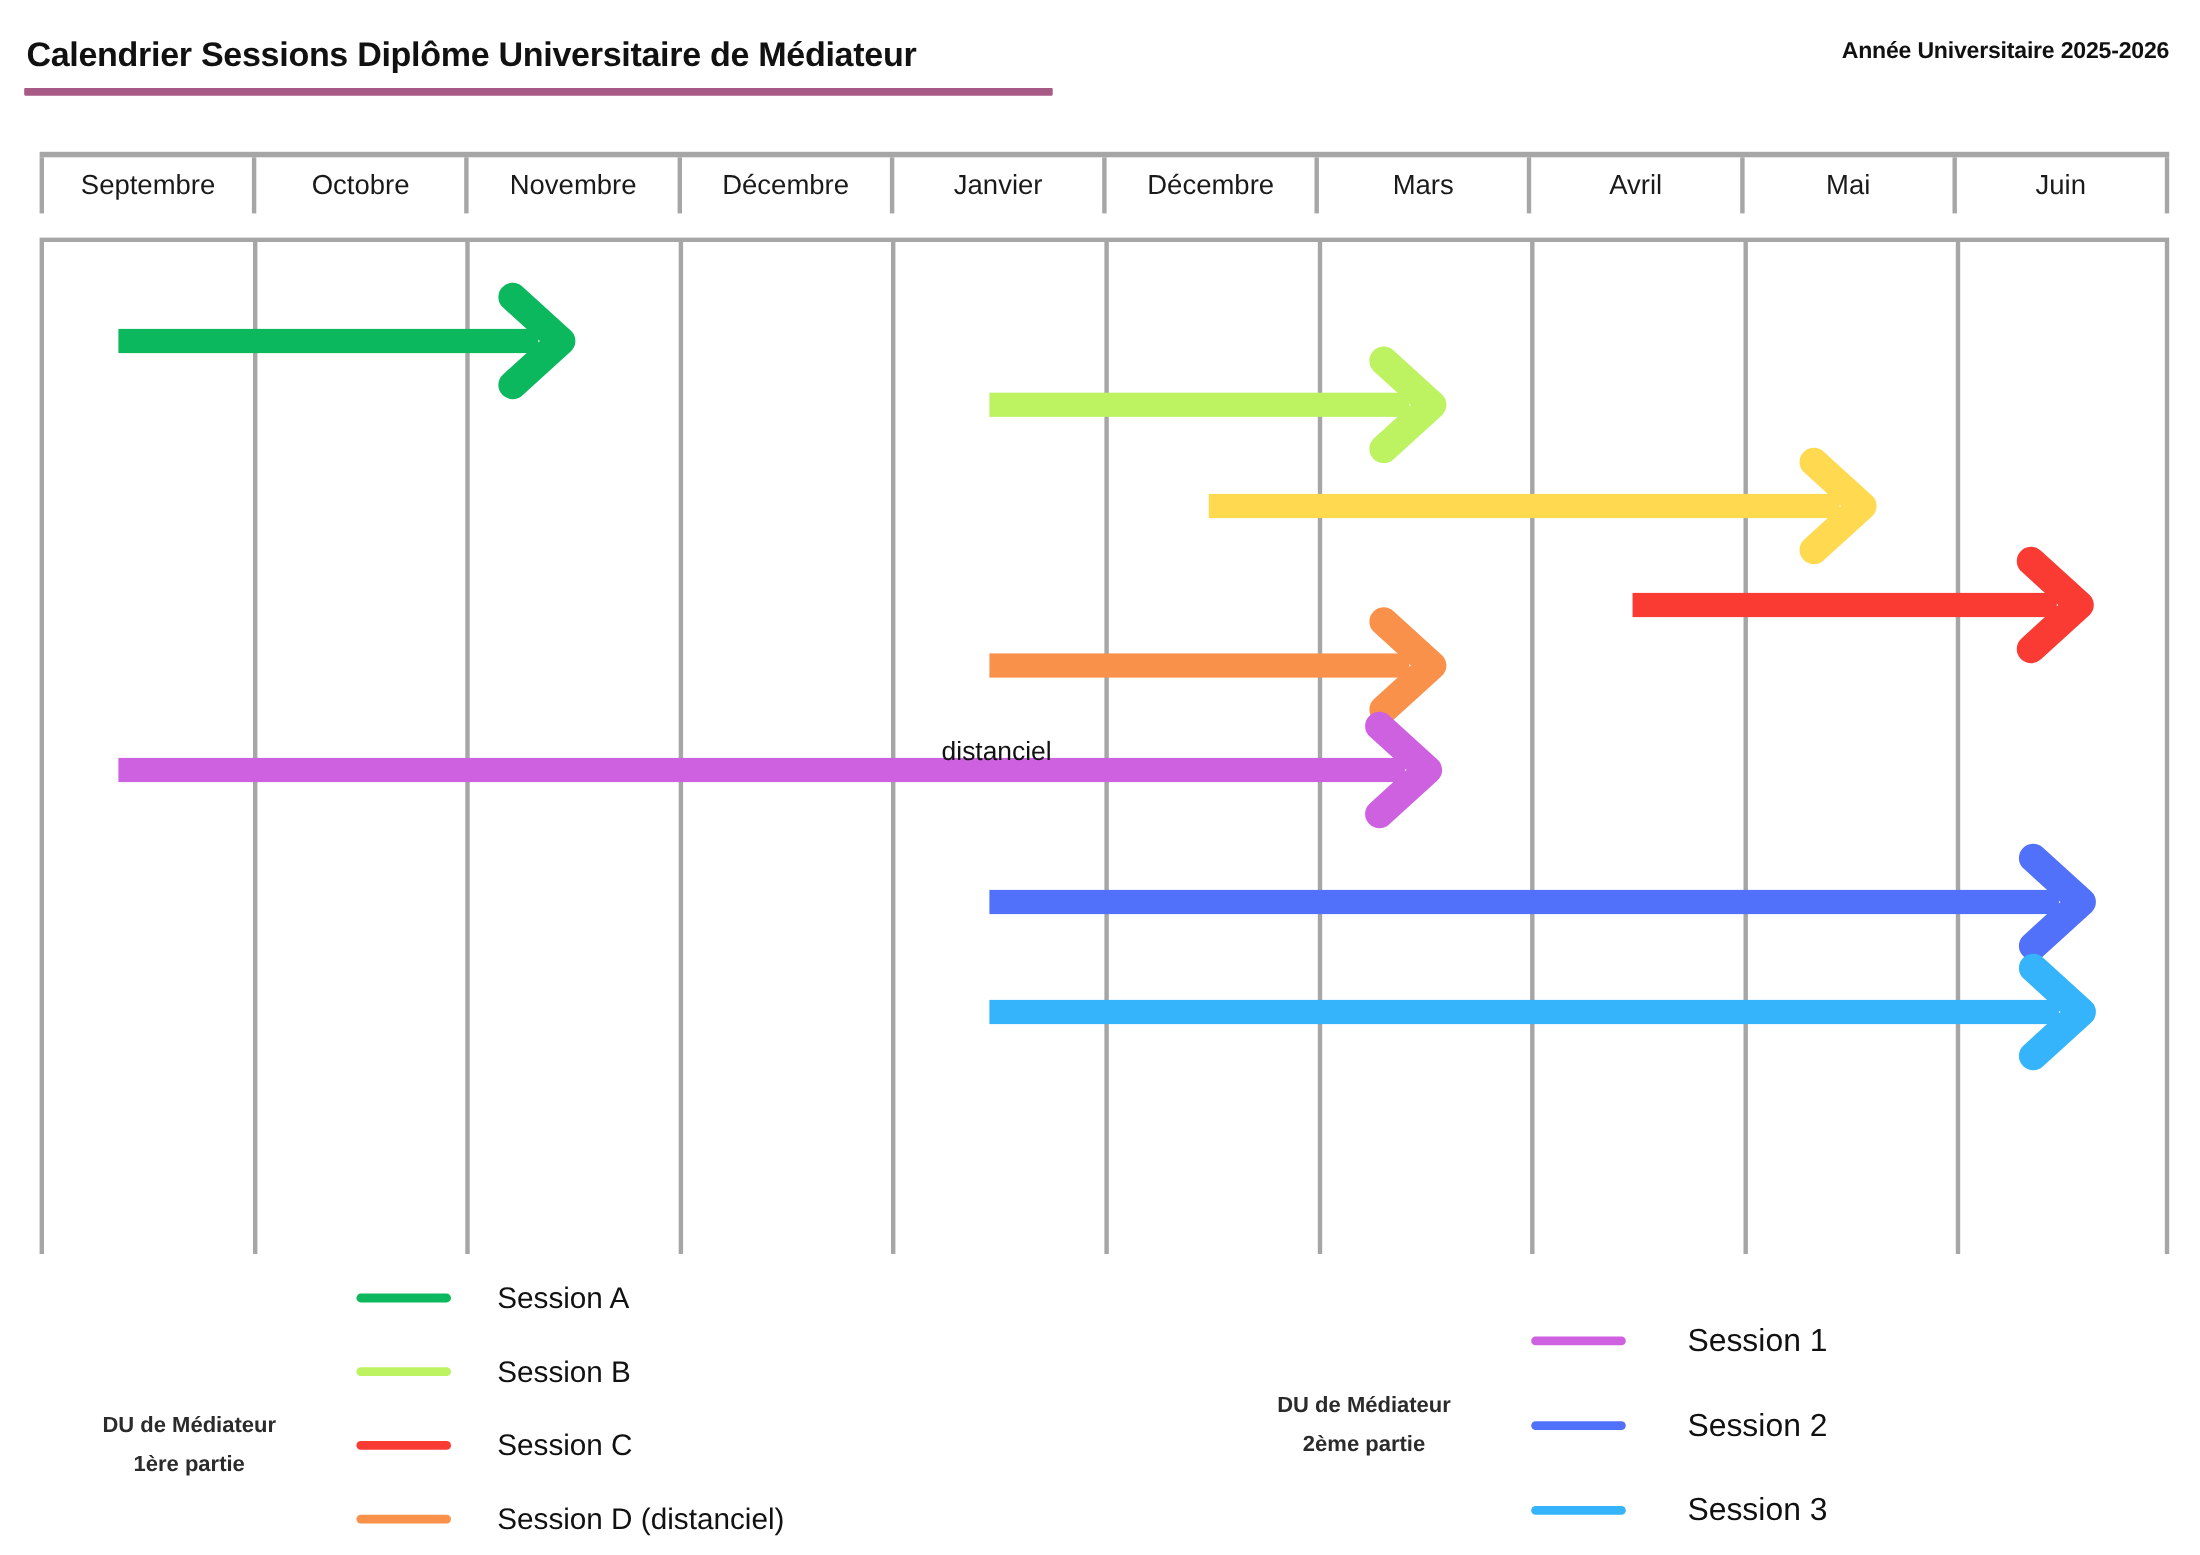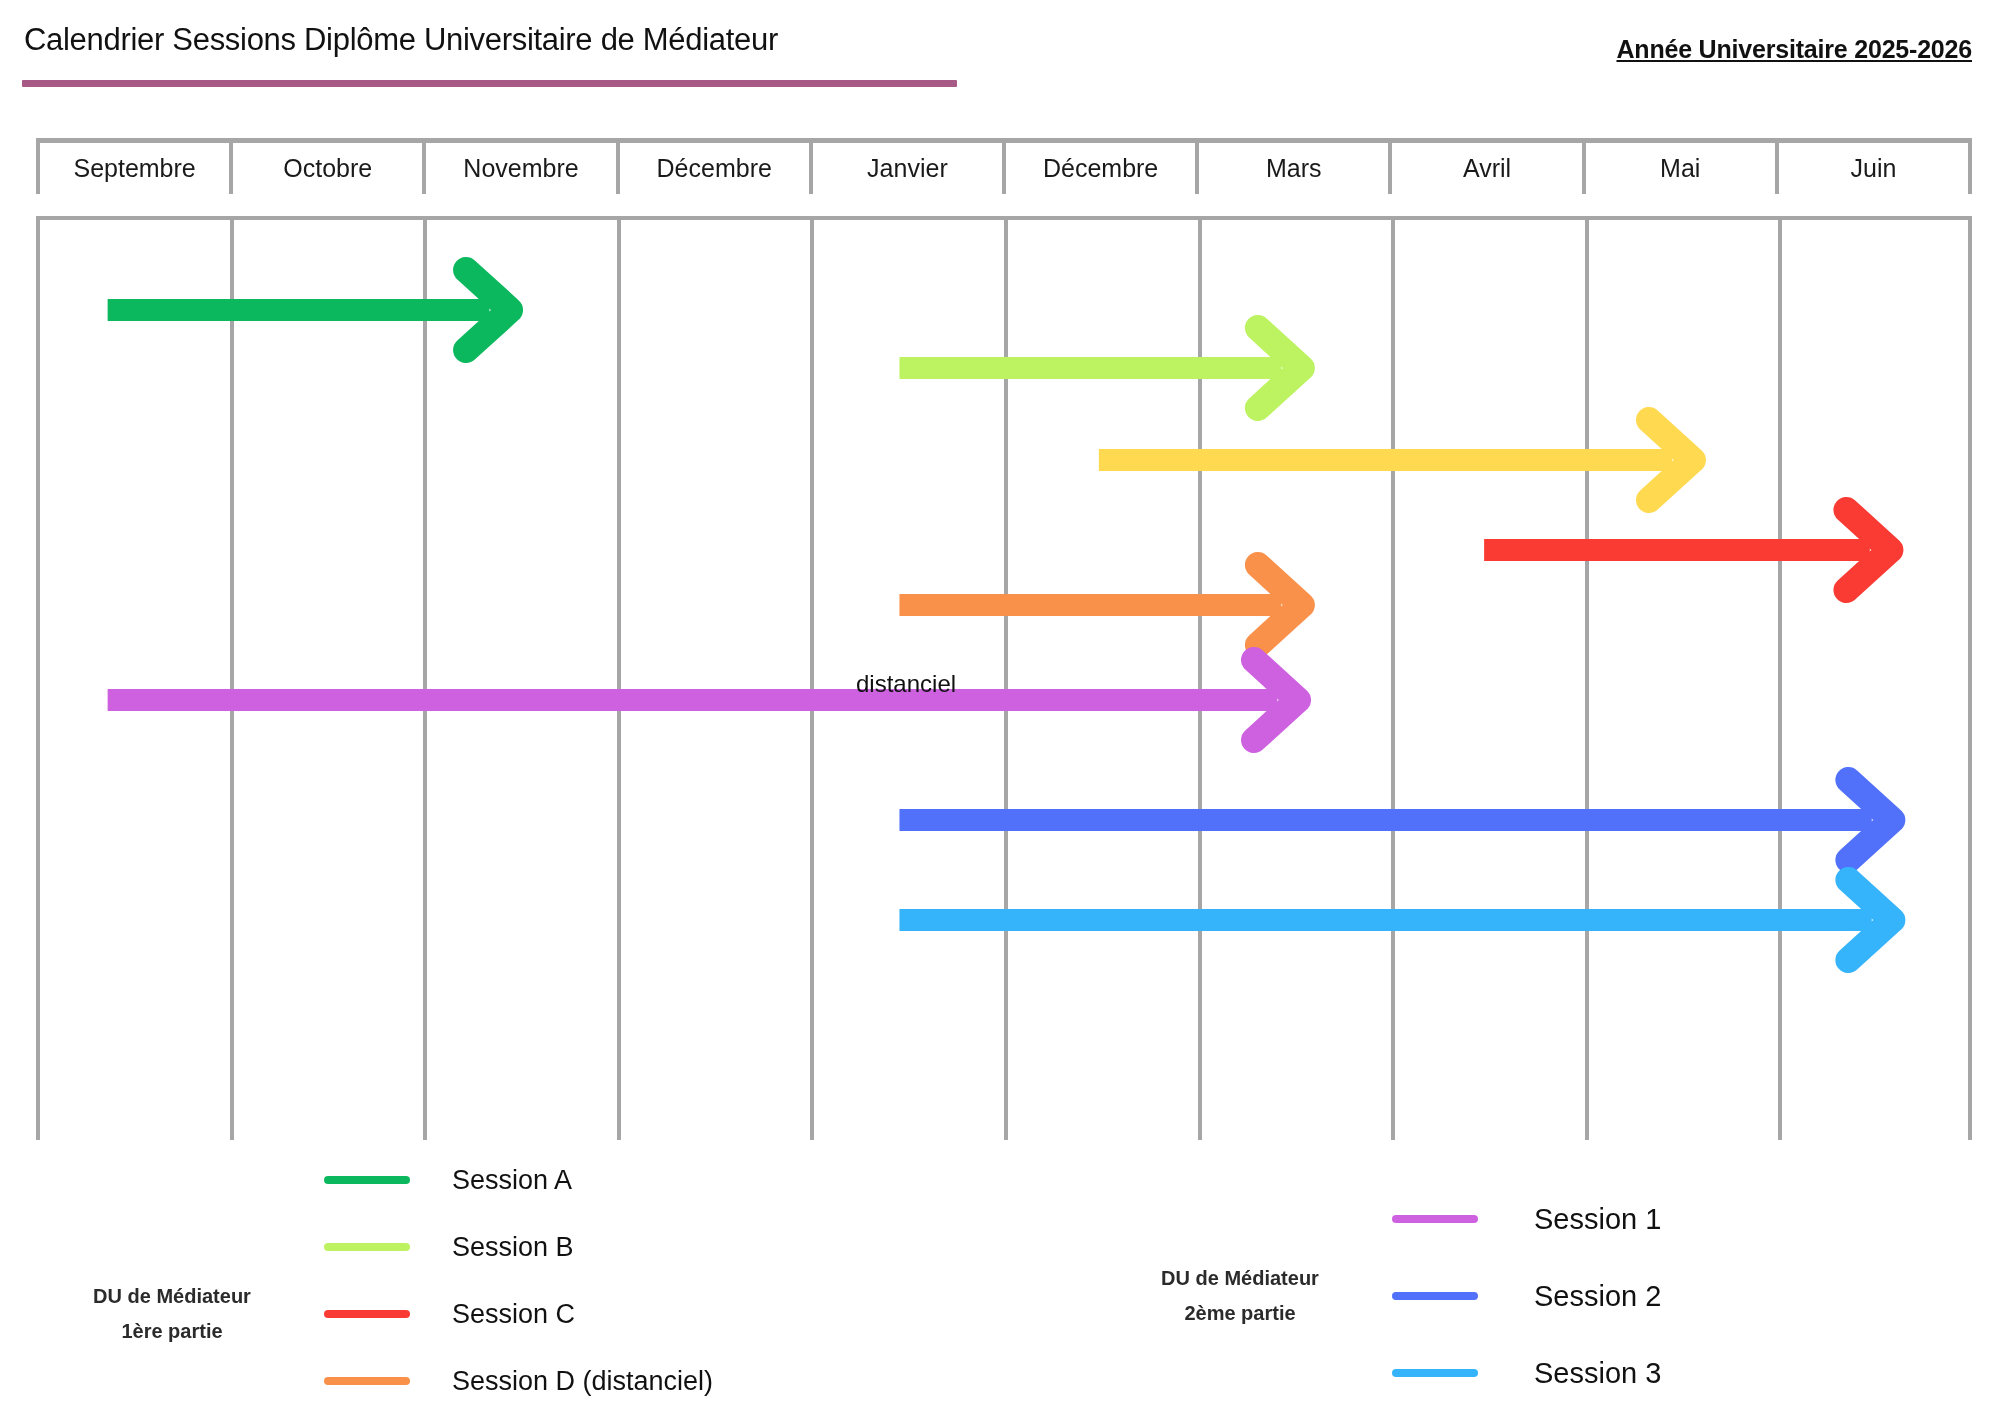--- a/index.html
+++ b/index.html
@@ -16,43 +16,42 @@
   }
 
   
   #header {
     position: absolute;
     left: 0; top: 0;
     width: 2000px; height: 100px;
   }
   #page-title {
     position: absolute;
-    left: 24px; top: 22px;
+    left: 24px; top: 32px;
     font-size: 31px;
-    font-weight: normal;
+    font-weight: bold;
     color: #111111;
     letter-spacing: -0.3px;
     white-space: nowrap;
   }
   #title-underline {
     position: absolute;
     left: 22px; top: 80px;
     width: 935px; height: 7px;
     background: #a85a86;
     border-radius: 1px;
   }
   #academic-year {
     position: absolute;
     right: 28px; top: 35px;
-    font-size: 25px;
+    font-size: 21px;
     font-weight: bold;
     color: #111111;
     letter-spacing: -0.2px;
     white-space: nowrap;
-    text-decoration: underline;
   }
 
   
   #calendar {
     position: absolute;
     left: 36px; top: 138px;
     width: 1936px;
     height: 1002px;
   }
   #month-header {

